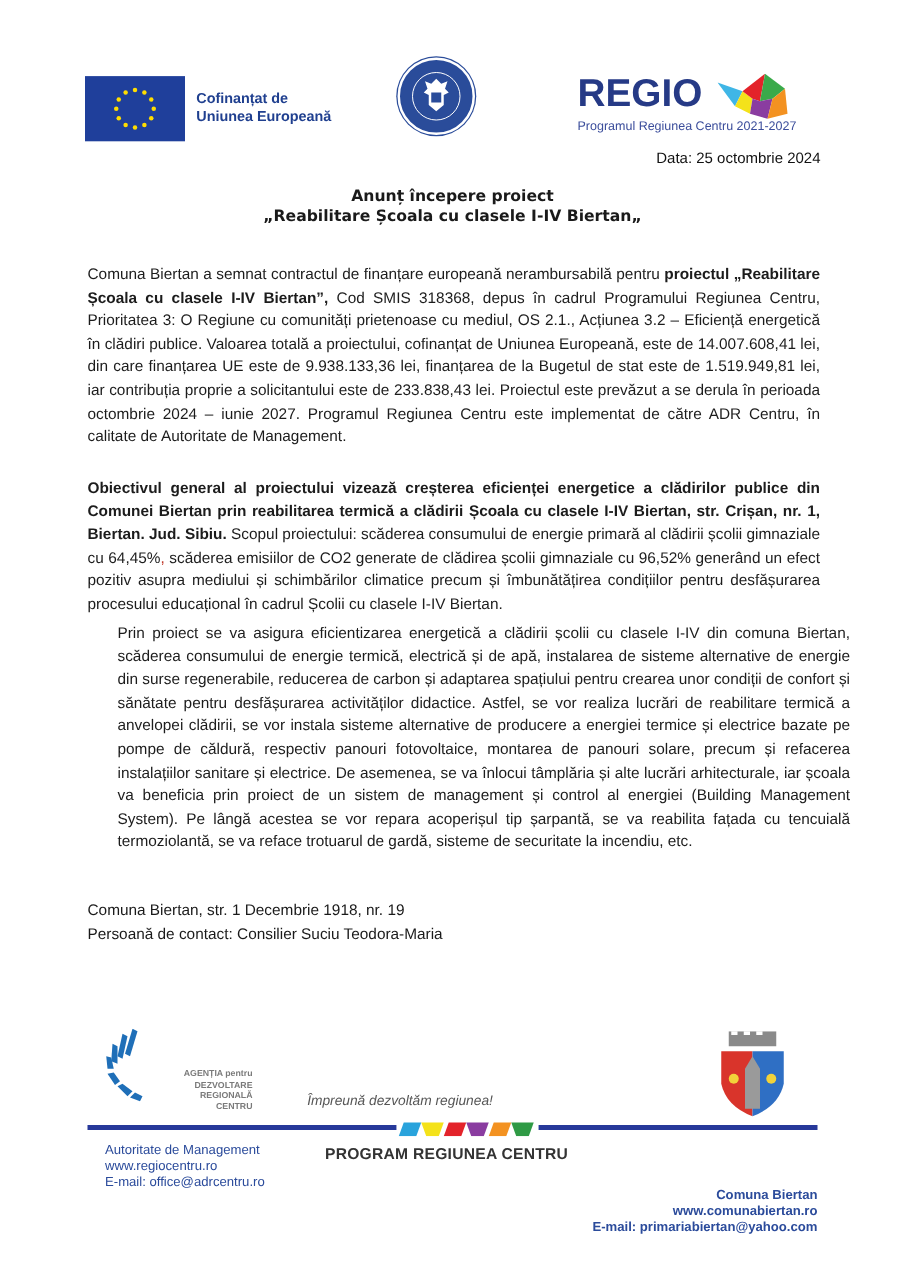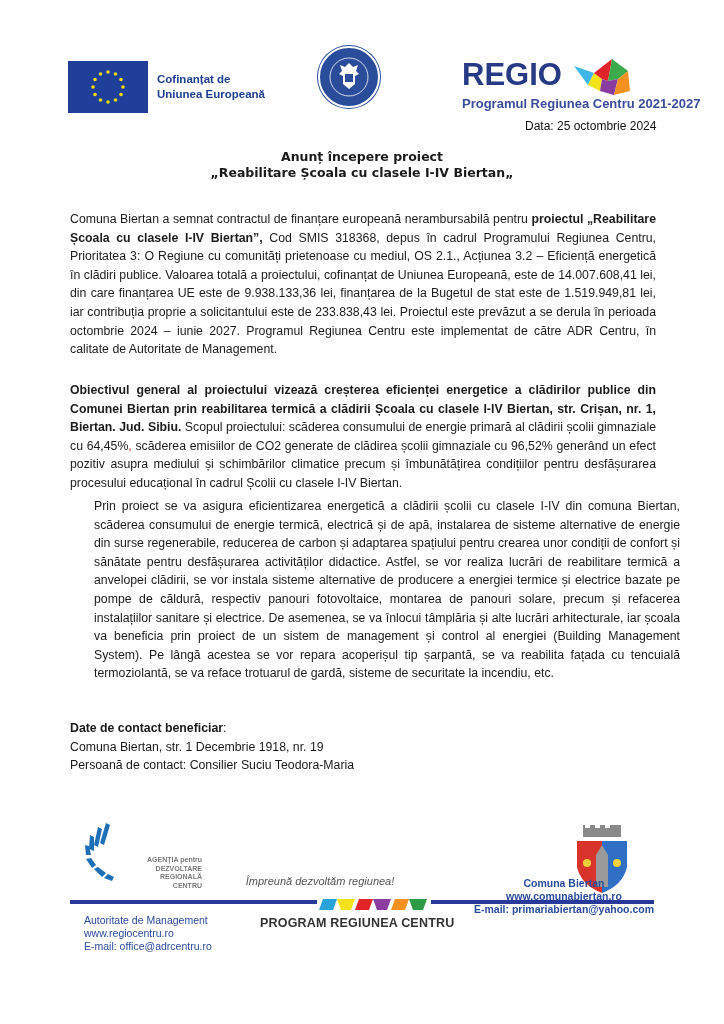--- a/index.html
+++ b/index.html
@@ -7,21 +7,21 @@
          font-family: "Liberation Sans", "DejaVu Sans", sans-serif; color: #1a1a1a; }
   .abs { position: absolute; }
 
   
   .eu-flag { left: 68px; top: 61px; width: 80px; height: 52px; background: #1f3f9b; }
   .eu-text { left: 157px; top: 72px; font-weight: bold; font-size: 11.5px; line-height: 15px; color: #1f3f8f; }
   .gov-seal { left: 318px; top: 46px; width: 58px; height: 58px; border-radius: 50%;
               background: #2a4c9a; border: 2px solid #ffffff; box-shadow: 0 0 0 1px #2a4c9a; }
   .regio-word { left: 462px; top: 58px; font-weight: bold; font-size: 31px; letter-spacing: 0px; color: #263a86; line-height: 34px; }
   .regio-logo { left: 574px; top: 59px; width: 60px; height: 40px; }
-  .regio-sub { left: 462px; top: 96px; font-weight: bold; font-size: 13px; color: #3b4d9b; }
+  .regio-sub { left: 462px; top: 96px; font-weight: normal; font-size: 10px; color: #3b4d9b; }
   .date-line { left: 525px; top: 119px; font-size: 12px; color: #111; }
 
   
   .title1 { left: 0; width: 724px; top: 149px; text-align: center; font-family: "DejaVu Sans", sans-serif; font-weight: bold; font-size: 12.5px; }
   .title2 { left: 0; width: 724px; top: 165px; text-align: center; font-family: "DejaVu Sans", sans-serif; font-weight: bold; font-size: 12.5px; }
 
   
   .para { left: 70px; width: 586px; font-size: 12.3px; line-height: 18.6px; text-align: justify;
           font-family: "Liberation Sans", sans-serif; color: #1c1c1c; }
   .p1 { top: 210px; }
@@ -34,21 +34,21 @@
 
   
   .adr-logo { left: 84px; top: 823px; width: 50px; height: 60px; }
   .adr-text { left: 118px; top: 856px; font-size: 7px; line-height: 8.5px; color: #7a7a7a; text-align: right; width: 84px; font-weight: bold; }
   .slogan { left: 0; width: 640px; top: 875px; text-align: center; font-size: 11px; font-style: italic; color: #555; }
   .footer-line { left: 70px; top: 900px; width: 584px; height: 4px; background: #27399a; }
   .footer-stripes { left: 317px; top: 896px; width: 114px; height: 12px; }
   .coat { left: 575px; top: 825px; width: 54px; height: 70px; }
   .foot-left { left: 84px; top: 914px; font-size: 10.5px; line-height: 13px; font-weight: normal; color: #2b4b9b; }
   .foot-center { left: 260px; top: 916px; font-size: 12.5px; font-weight: bold; color: #333; letter-spacing: 0.2px; }
-  .foot-right { right: 70px; top: 877px; font-size: 10.5px; line-height: 13px; font-weight: bold; color: #2b4b9b; text-align: center; }
+  .foot-right { right: 70px; top: 950px; font-size: 10.5px; line-height: 13px; font-weight: bold; color: #2b4b9b; text-align: right; }
 </style>
 </head>
 <body>
 
 <div class="abs eu-flag">
   <svg width="80" height="52" viewBox="0 0 80 52">
     <rect width="80" height="52" fill="#1f3f9b"></rect>
     <g fill="#ffdd00">
       <circle cx="40" cy="11" r="1.8"></circle>
         <circle cx="47.5" cy="13" r="1.8"></circle>
@@ -100,21 +100,20 @@
   <span>Comuna Biertan a semnat contractul de finanțare europeană nerambursabilă pentru </span><b>proiectul „Reabilitare Școala cu clasele I-IV Biertan”,</b><span>  Cod SMIS 318368, depus în cadrul Programului Regiunea Centru, Prioritatea 3: O Regiune cu comunități prietenoase cu mediul, OS 2.1., Acțiunea 3.2 – Eficiență energetică în clădiri publice. Valoarea totală a proiectului, cofinanțat de Uniunea Europeană, este de 14.007.608,41 lei, din care finanțarea UE este de 9.938.133,36 lei, finanțarea de la Bugetul de stat este de 1.519.949,81 lei, iar contribuția proprie a solicitantului este de 233.838,43 lei. Proiectul este prevăzut a se derula în perioada octombrie 2024 – iunie 2027. Programul Regiunea Centru este implementat de către ADR Centru,  în calitate de Autoritate de Management.</span>
 </div>
 
 <div class="abs para p2">
   <b>Obiectivul general al proiectului vizează creșterea eficienței energetice a clădirilor publice din Comunei Biertan prin reabilitarea termică a clădirii Școala cu clasele I-IV Biertan, str. Crișan, nr. 1, Biertan. Jud. Sibiu.</b><span> Scopul proiectului: scăderea consumului de energie primară al clădirii școlii gimnaziale cu 64,45%</span><span class="red">,</span><span> scăderea emisiilor de CO2 generate de clădirea școlii gimnaziale cu 96,52% generând un efect pozitiv asupra mediului și schimbărilor climatice precum și îmbunătățirea condițiilor pentru desfășurarea procesului educațional în cadrul Școlii cu clasele I-IV Biertan.</span>
 </div>
 
 <div class="abs para p3">Prin proiect se va asigura eficientizarea energetică a clădirii școlii cu clasele I-IV din comuna Biertan, scăderea consumului de energie termică, electrică și de apă, instalarea de sisteme alternative de energie din surse regenerabile, reducerea de carbon și adaptarea spațiului pentru crearea unor condiții de confort și sănătate pentru desfășurarea activităților didactice. Astfel, se vor realiza lucrări de reabilitare termică a anvelopei clădirii, se vor instala sisteme alternative de producere a energiei termice și electrice bazate pe pompe de căldură, respectiv panouri fotovoltaice, montarea de panouri solare, precum și refacerea instalațiilor sanitare și electrice. De asemenea, se va înlocui tâmplăria și alte lucrări arhitecturale, iar școala va beneficia prin proiect de un sistem de management și control al energiei (Building Management System). Pe lângă acestea se vor repara acoperișul tip șarpantă, se va reabilita fațada cu tencuială termoziolantă, se va reface trotuarul de gardă, sisteme de securitate la incendiu, etc.</div>
 
 <div class="abs contact">
-  <div><b>Date de contact beneficiar</b><span>:</span></div>
   <div>Comuna Biertan, str. 1 Decembrie 1918, nr. 19</div>
   <div>Persoană de contact: Consilier Suciu Teodora-Maria</div>
 </div>
 
 <div class="abs adr-logo">
   <svg width="50" height="60" viewBox="0 0 50 60">
     <g fill="#1f6fb8">
       <polygon points="22,0 26,2 20,22 16,20"></polygon>
       <polygon points="14,4 18,6 14,24 10,22"></polygon>
       <polygon points="6,12 10,14 10,28 5,26"></polygon>

